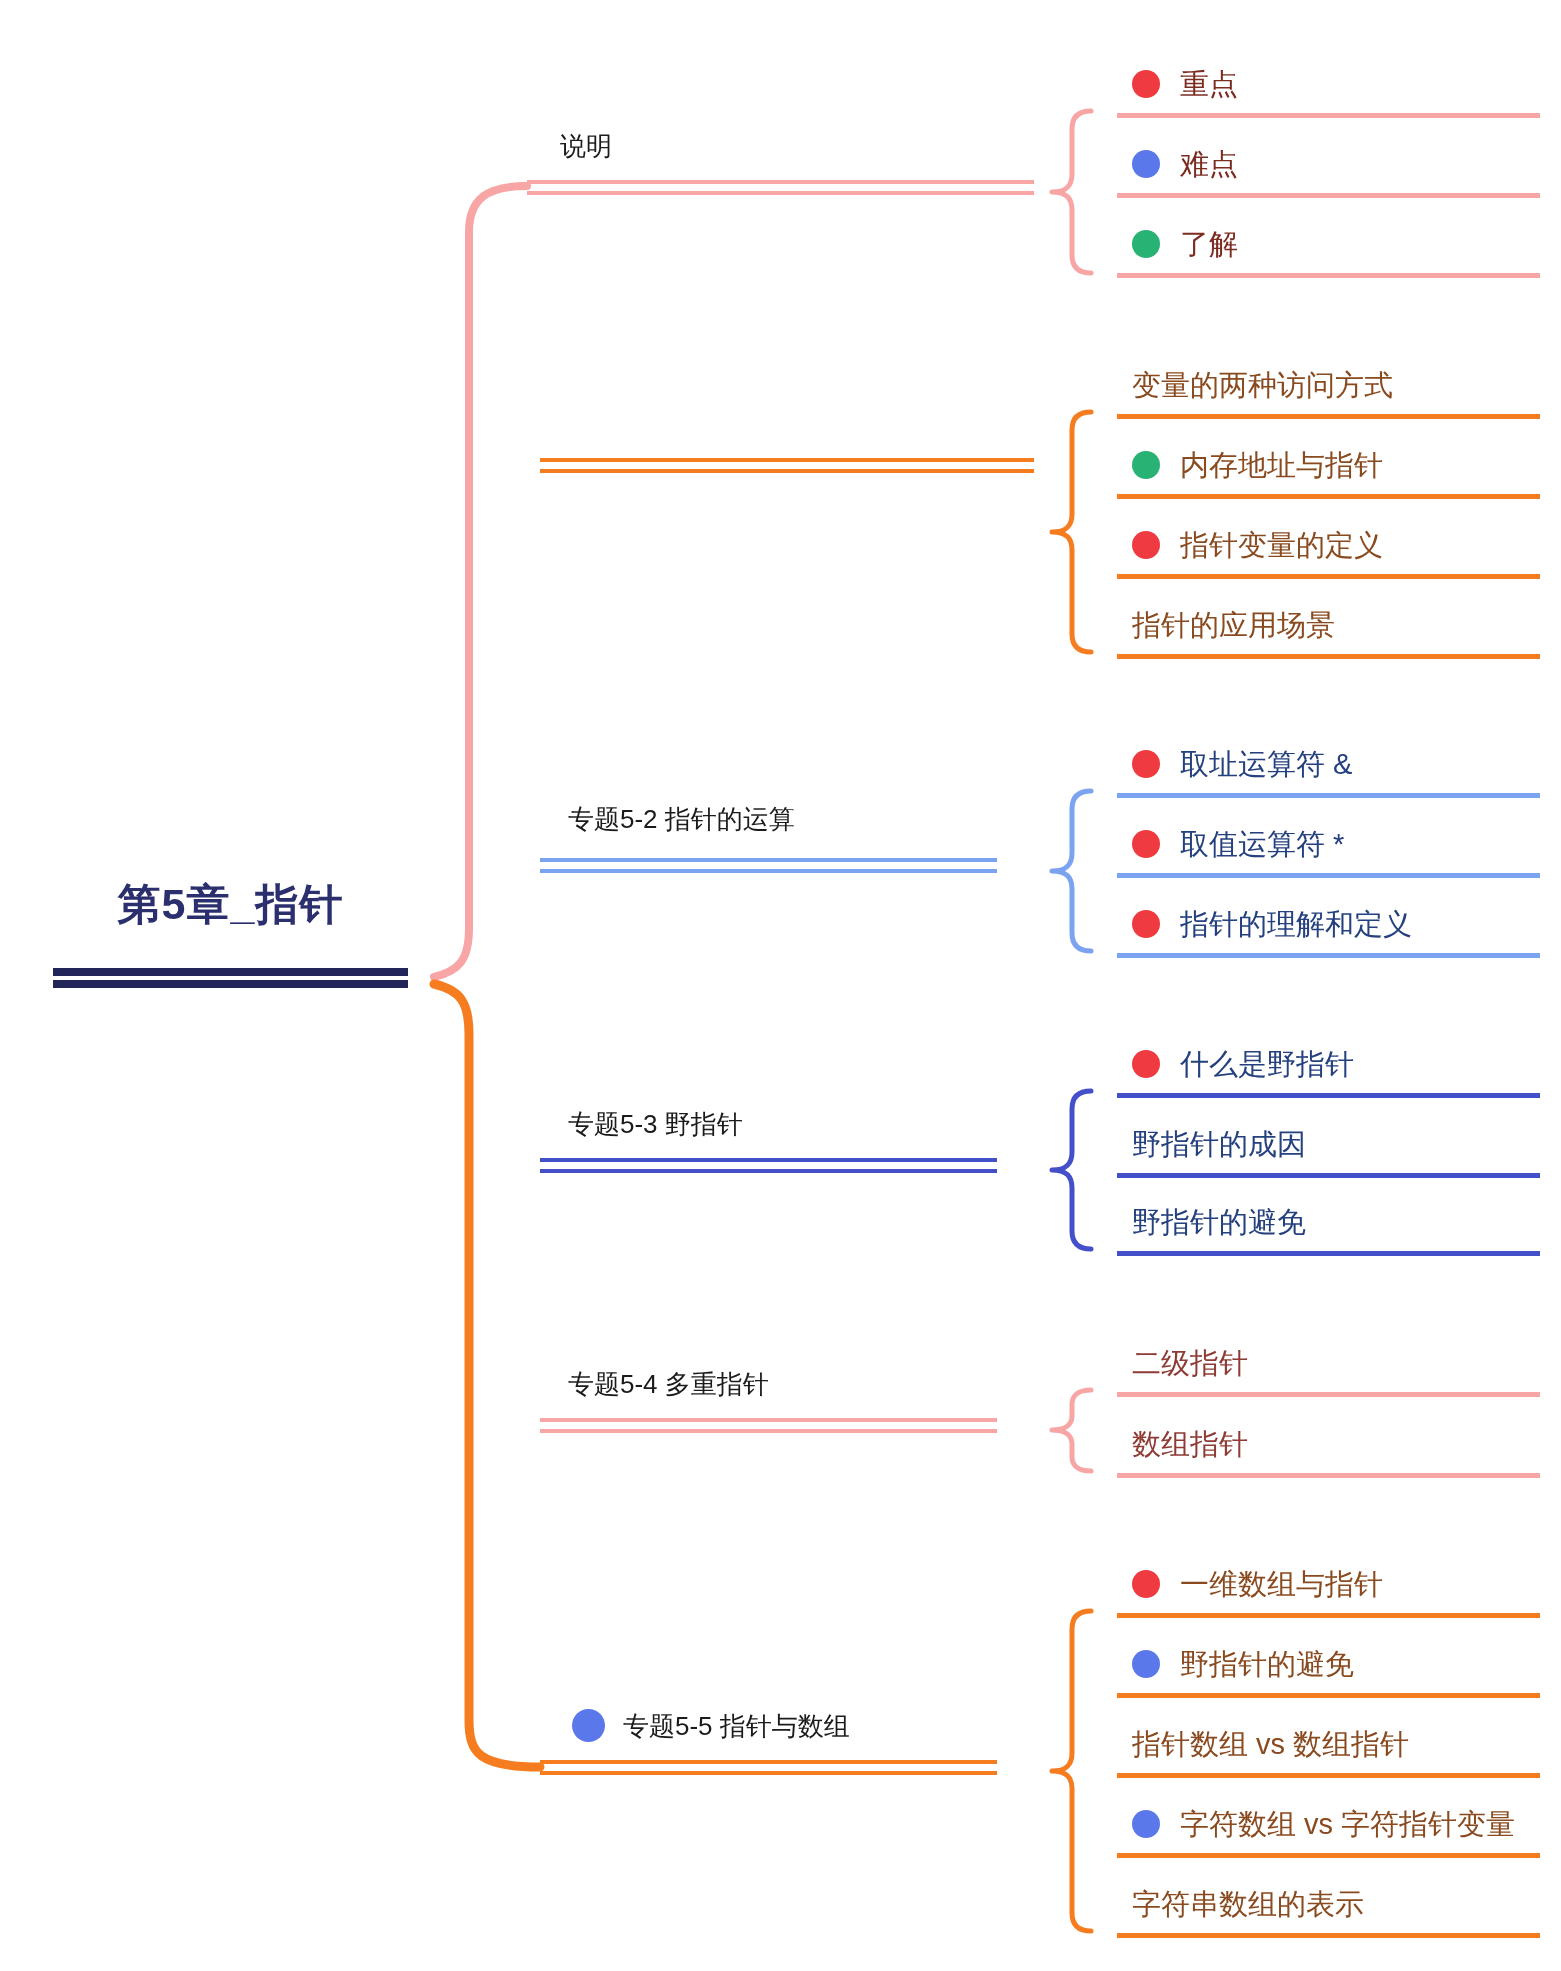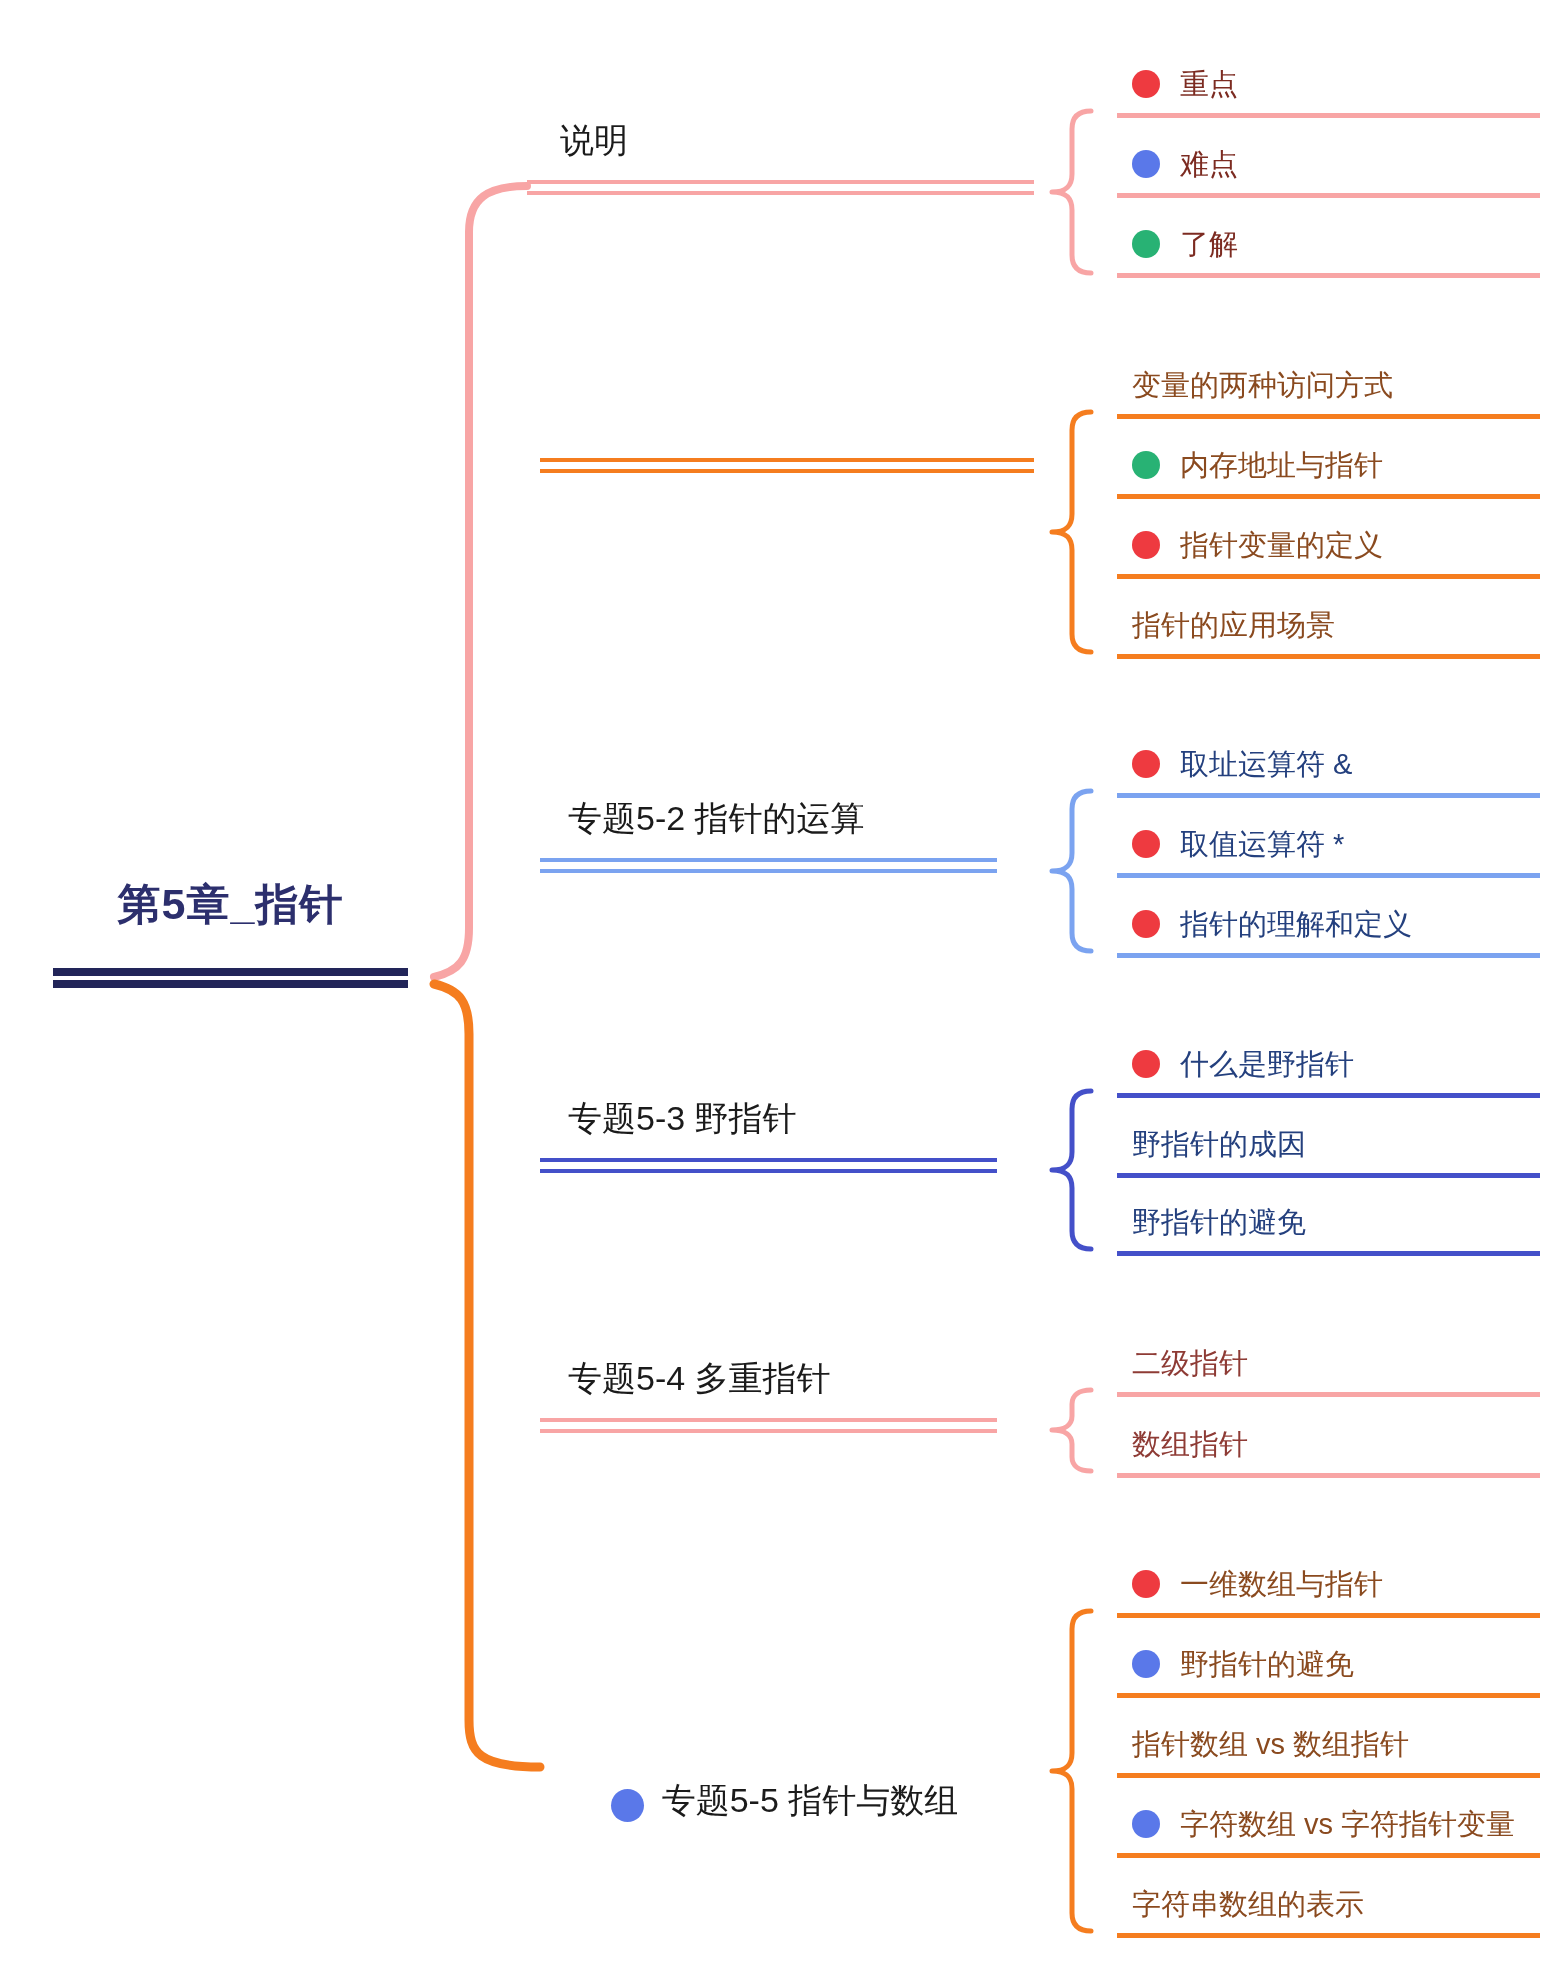--- a/index.html
+++ b/index.html
@@ -22,21 +22,21 @@
   }
   .root-underline{
     position:absolute;left:53px;top:968px;width:355px;height:4px;
     border-top:8px solid var(--root_line);border-bottom:8px solid var(--root_line);
   }
 
   
   .topic{position:absolute;display:flex;flex-direction:column;}
   .topic-content{
     display:flex;align-items:flex-end;gap:18px;height:62px;box-sizing:border-box;
-    padding-bottom:16px;font-size:34px;color:var(--topic_text);white-space:nowrap;
+    padding-bottom:16px;font-size:26px;color:var(--topic_text);white-space:nowrap;
   }
   .topic-underline{height:7px;border-top:4px solid;border-bottom:4px solid;}
   .u-pink{border-color:var(--pink);}
   .u-orange{border-color:var(--orange);}
   .u-blue{border-color:var(--blue);}
   .u-indigo{border-color:var(--indigo);}
 
   
   .row{
     position:absolute;left:1117px;width:408px;height:50px;box-sizing:content-box;
@@ -160,21 +160,21 @@
     </div>
     <div class="topic-underline u-pink"></div>
   </div>
   <div class="row c-pink" style="top:1338px;">
     <span class="row-label t-rose">二级指针</span>
   </div>
   <div class="row c-pink" style="top:1419px;">
     <span class="row-label t-rose">数组指针</span>
   </div>
 
-  <div class="topic" style="left:540px;top:1778px;width:457px;align-items:center;">
+  <div class="topic" style="left:540px;top:1698px;width:457px;">
     <div class="topic-content" style="padding-left:32px;">
       <span class="dot dot-blue dot-lg"></span>
       <span>专题5-5 指针与数组</span>
     </div>
     <div class="topic-underline u-orange"></div>
   </div>
   <div class="row c-orange" style="top:1559px;">
     <span class="dot dot-red"></span>
     <span class="row-label t-brown">一维数组与指针</span>
   </div>

